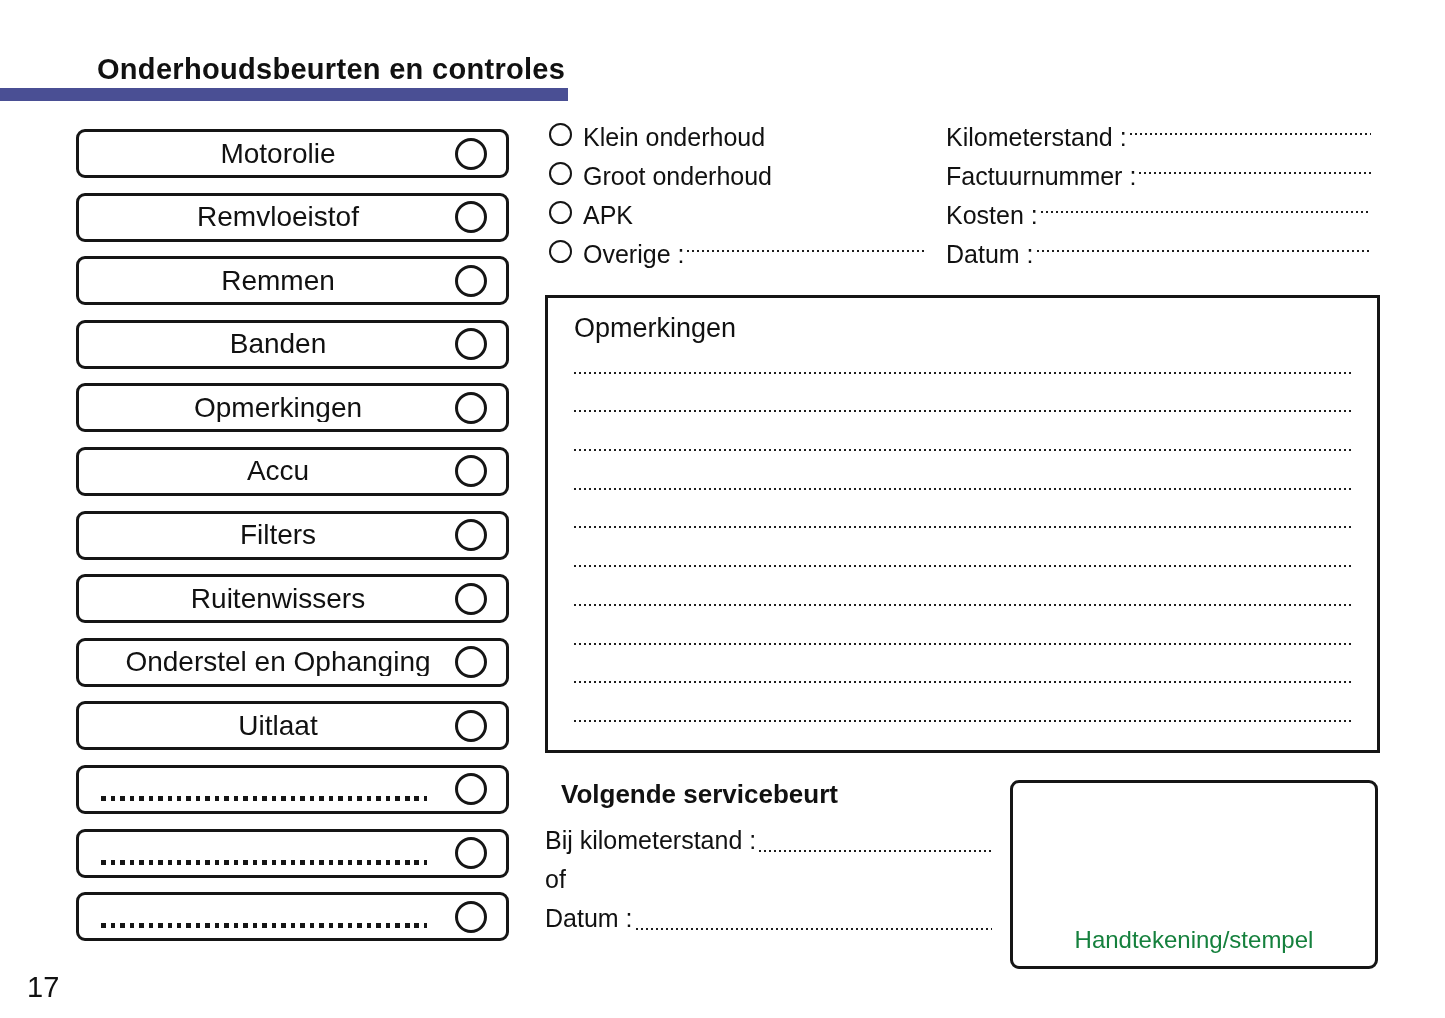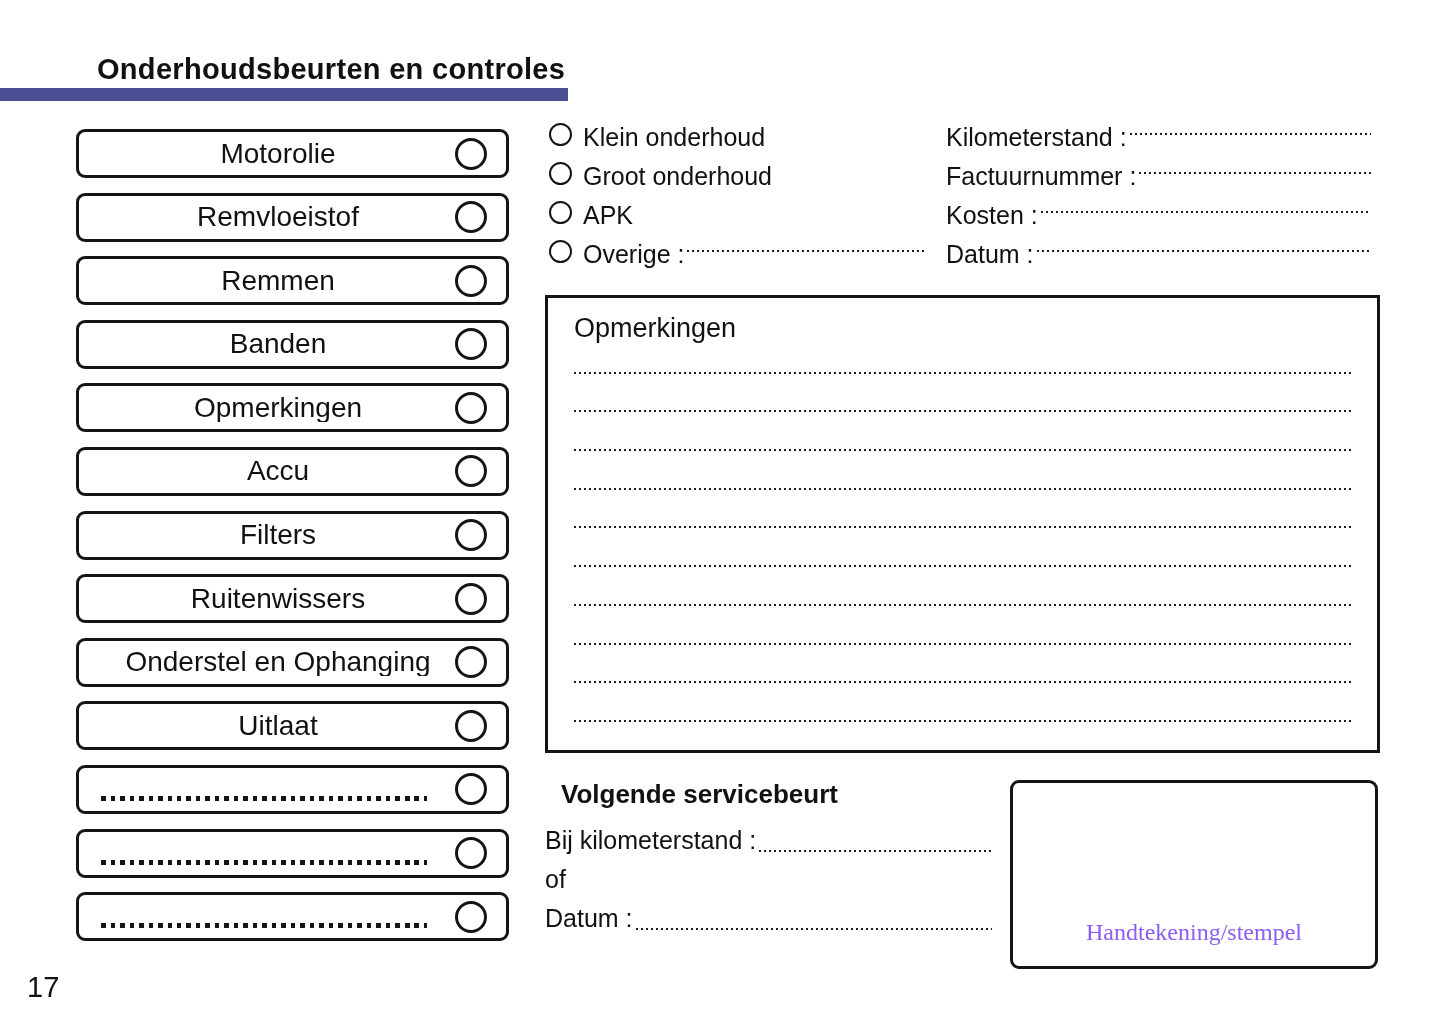--- a/index.html
+++ b/index.html
@@ -189,25 +189,24 @@
     height: 189px;
     box-sizing: border-box;
     border: 3px solid #151515;
     border-radius: 9px;
     background: #ffffff;
     display: flex;
     align-items: flex-end;
     justify-content: center;
   }
   .signature-label {
-    color: #8b5cf6;
+    color: #15803d;
     font-size: 24px;
-    margin-bottom: 20px;
+    margin-bottom: 12px;
     white-space: nowrap;
-    font-family: Liberation Serif, serif;
   }
 
   
   .page-number {
     position: absolute;
     left: 27px;
     top: 971px;
     font-size: 29px;
   }
 </style>

